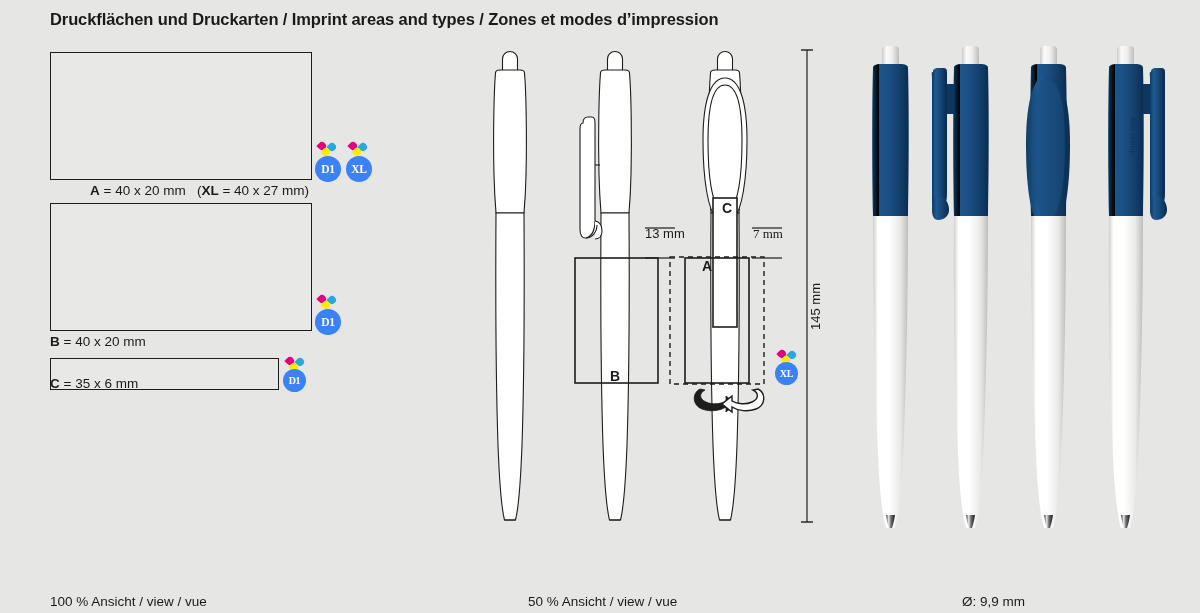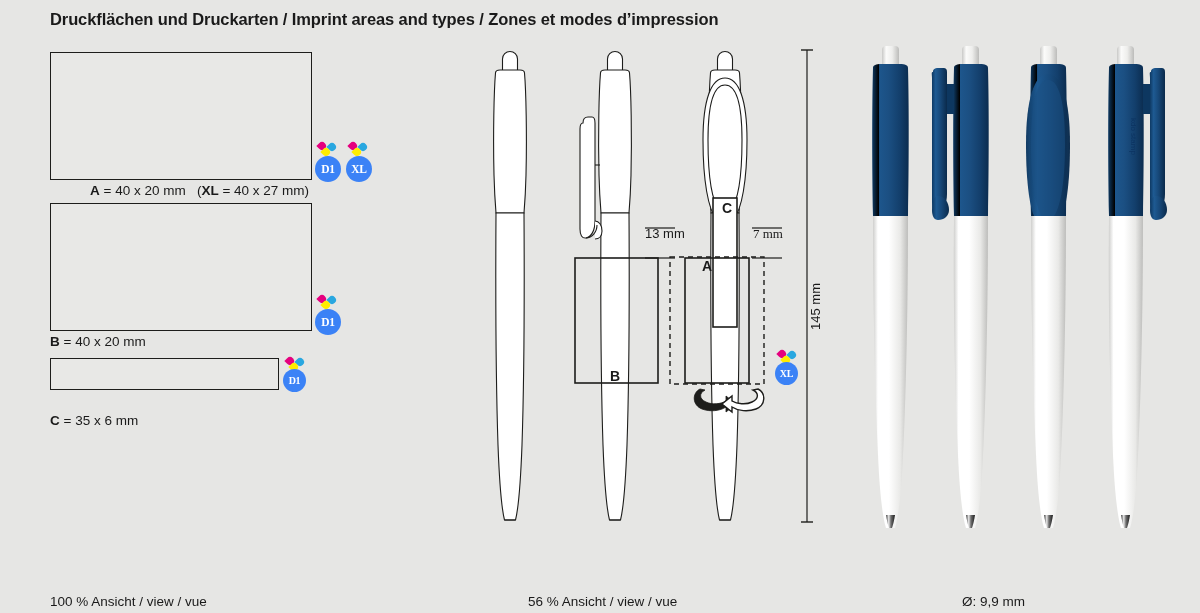--- a/index.html
+++ b/index.html
@@ -144,21 +144,21 @@
             <i></i>
           </span>
         <span class="drop y">
             <i></i>
           </span>
       </div>
       <div class="circle">D1</div>
     </div>
 
     <div class="imprint-box" style="left:50px;top:358px;width:229px;height:32px;"></div>
-    <div class="area-label" style="left:50px;top:413px;text-align:center;">
+    <div class="area-label" style="left:50px;top:376px;text-align:center;">
       <b>C</b><span> = 35 x 6 mm</span>
     </div>
     <div class="badge small" style="left:282px;top:357px;">
       <div class="drops" style="left:3px;">
         <span class="drop m">
             <i></i>
           </span>
         <span class="drop c">
             <i></i>
           </span>
@@ -380,16 +380,16 @@
         <path d="M254,172 L288,172 C288,260 286,360 282,430 C280,462 277,478 275,484
                  L266,484 C264,478 261,462 259,430 C255,360 253,260 254,172 Z" fill="url(#whiteG)"></path>
         <path d="M266,471 C267,477 268,481 269,484 L272,484 C273,481 274,477 275,471 Z" fill="url(#tipG)"></path>
 
         <text x="276" y="74" transform="rotate(90 276 74)" font-family="Liberation Sans, sans-serif" font-size="8" fill="#0b3260" opacity="0.85">kdo stamp</text>
       </g>
     </svg>
   </div>
 
   <div class="caption" style="left:50px;">100 % Ansicht / view / vue</div>
-  <div class="caption" style="left:528px;">56 % Ansicht / view / vue</div>
+  <div class="caption" style="left:528px;">50 % Ansicht / view / vue</div>
   <div class="caption" style="left:962px;">Ø: 9,9 mm</div>
 
 </div>
 
 </body></html>

